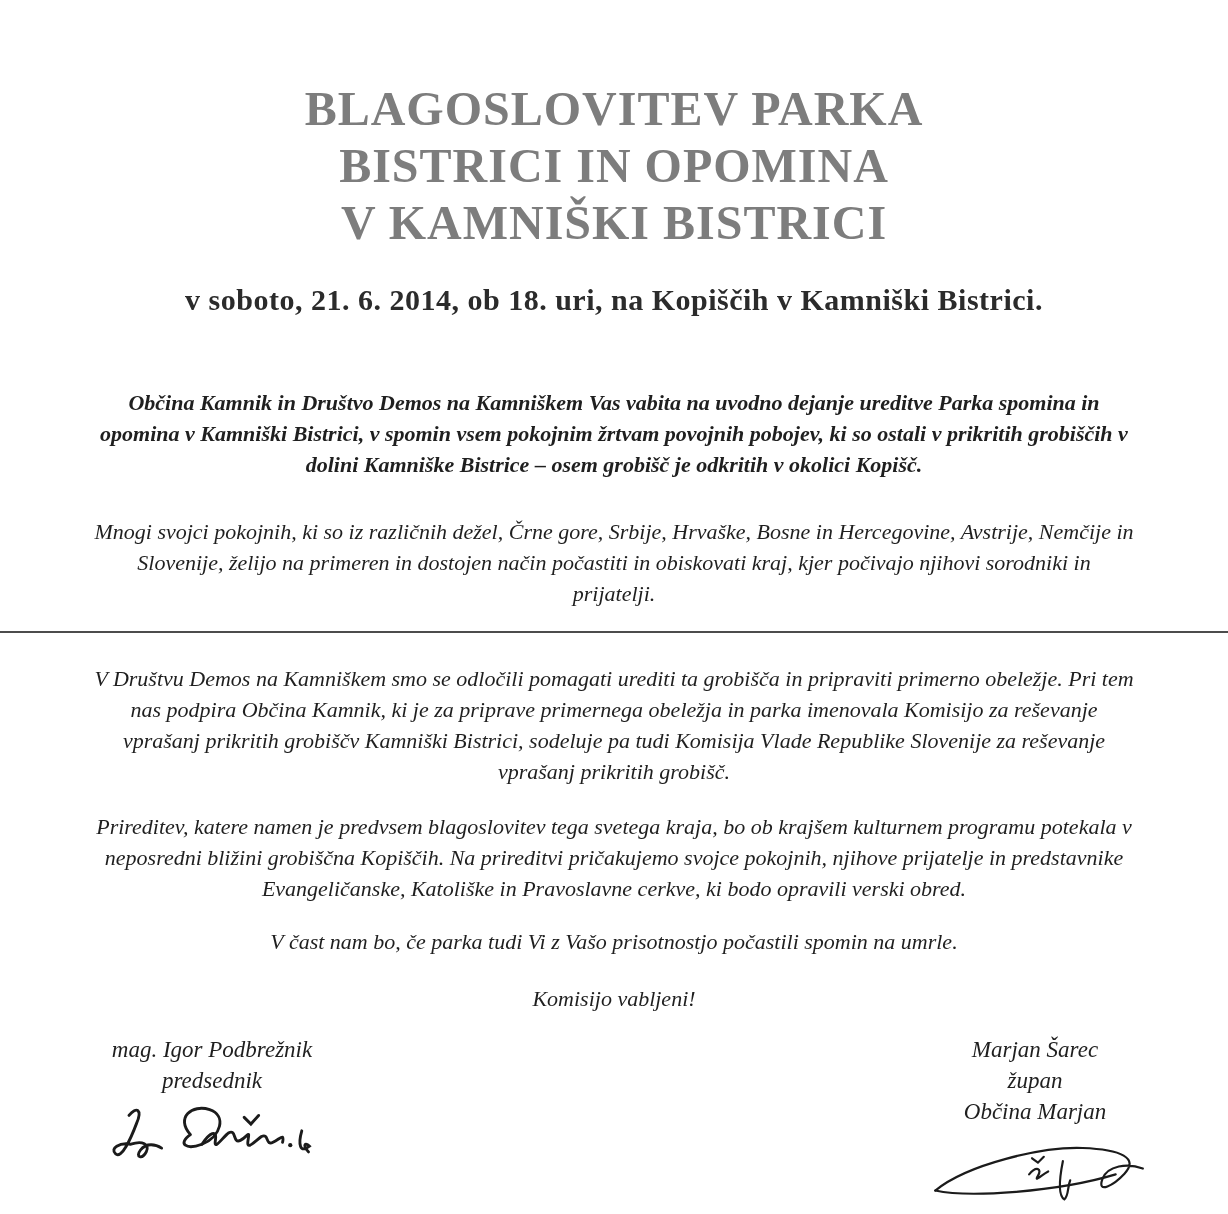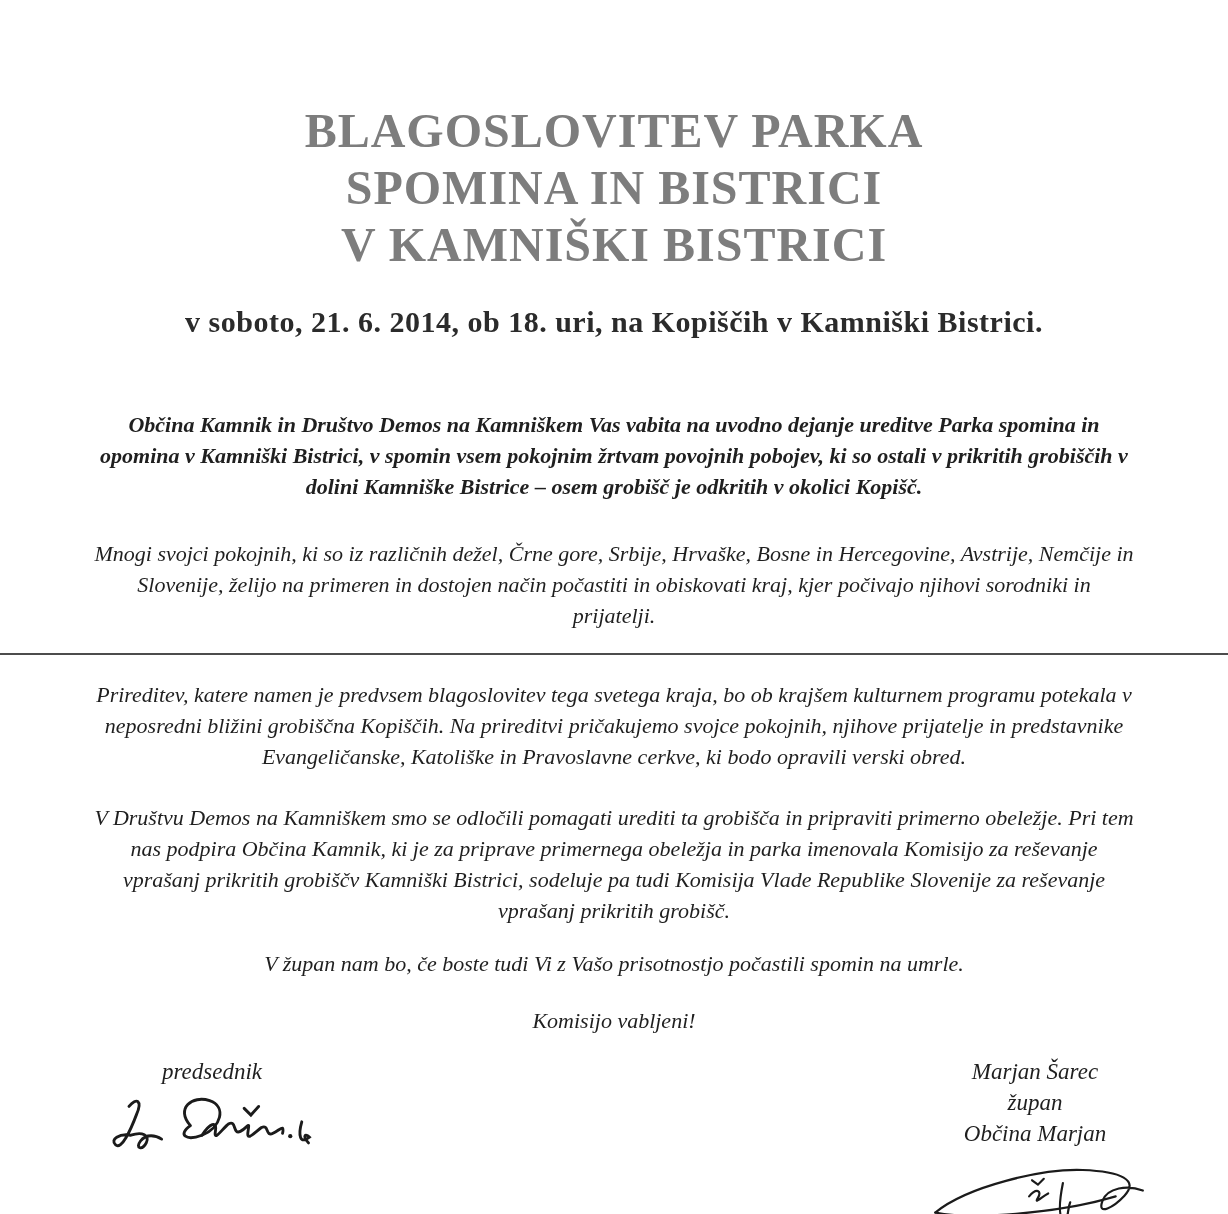--- a/index.html
+++ b/index.html
@@ -7,23 +7,22 @@
   .page {
     position: relative;
     width: 1228px;
     height: 1214px;
     margin: 0 auto;
     background: #ffffff;
     overflow: hidden;
     font-family: "Liberation Serif", serif;
   }
   .title-block {
-    padding-top: 62px;
+    padding-top: 80px;
     text-align: center;
-    margin-top: 40px;
   }
   .title-line {
     font-size: 48px;
     line-height: 57px;
     font-weight: bold;
     color: #7d7d7d;
     letter-spacing: 1px;
     font-family: "Liberation Serif", serif;
   }
   .subtitle {
@@ -74,43 +73,44 @@
   .sig-block.right { width: 230px; }
   .sig-svg { display: block; margin: 6px auto 0 auto; }
 </style>
 </head>
 <body>
 
 <div class="page">
 
   <div class="title-block">
     <div class="title-line">BLAGOSLOVITEV PARKA</div>
-    <div class="title-line">SPOMINA IN BISTRICI</div>
+    <div class="title-line">BISTRICI IN OPOMINA</div>
     <div class="title-line">V KAMNIŠKI BISTRICI</div>
   </div>
 
   <div class="subtitle">v soboto, 21. 6. 2014, ob 18. uri, na Kopiščih v Kamniški Bistrici.</div>
 
   <p class="para para-1">Občina Kamnik in Društvo Demos na Kamniškem Vas vabita na uvodno dejanje ureditve Parka spomina in opomina v Kamniški Bistrici, v spomin vsem pokojnim žrtvam povojnih pobojev, ki so ostali v prikritih grobiščih v dolini Kamniške Bistrice – osem grobišč je odkritih v okolici Kopišč.</p>
 
   <p class="para para-2">Mnogi svojci pokojnih, ki so iz različnih dežel, Črne gore, Srbije, Hrvaške, Bosne in Hercegovine, Avstrije, Nemčije in Slovenije, želijo na primeren in dostojen način počastiti in obiskovati kraj, kjer počivajo njihovi sorodniki in prijatelji.</p>
 
   <hr class="divider">
 
+  <p class="para para-3">V Društvu Demos na Kamniškem smo se odločili pomagati urediti ta grobišča in pripraviti primerno obeležje. Pri tem nas podpira Občina Kamnik, ki je za priprave primernega obeležja in parka imenovala Komisijo za reševanje vprašanj prikritih grobiščv Kamniški Bistrici, sodeluje pa tudi Komisija Vlade Republike Slovenije za reševanje vprašanj prikritih grobišč.</p>
+
   <p class="para para-4">Prireditev, katere namen je predvsem blagoslovitev tega svetega kraja, bo ob krajšem kulturnem programu potekala v neposredni bližini grobiščna Kopiščih. Na prireditvi pričakujemo svojce pokojnih, njihove prijatelje in predstavnike Evangeličanske, Katoliške in Pravoslavne cerkve, ki bodo opravili verski obred.</p>
 
-  <p class="para para-3">V Društvu Demos na Kamniškem smo se odločili pomagati urediti ta grobišča in pripraviti primerno obeležje. Pri tem nas podpira Občina Kamnik, ki je za priprave primernega obeležja in parka imenovala Komisijo za reševanje vprašanj prikritih grobiščv Kamniški Bistrici, sodeluje pa tudi Komisija Vlade Republike Slovenije za reševanje vprašanj prikritih grobišč.</p>
-
-  <p class="para closing-line">V župan nam bo, če boste tudi Vi z Vašo prisotnostjo počastili spomin na umrle.</p>
+  <p class="para closing-line">V čast nam bo, če parka tudi Vi z Vašo prisotnostjo počastili spomin na umrle.</p>
 
   <p class="para invitation-line">Komisijo vabljeni!</p>
 
   <div class="signature-row">
 
     <div class="sig-block left">
+      <div>mag. Igor Podbrežnik</div>
       <div>predsednik</div>
       <svg class="sig-svg" width="225" height="72" viewBox="0 0 230 75" fill="none">
         <g stroke="#1b1b1b" stroke-width="3" stroke-linecap="round" fill="none">
           <path d="M28,14 C36,4 42,8 36,22 C30,38 20,60 14,54 C8,48 18,42 30,44 C42,40 50,44 46,52 C42,60 34,58 40,50 C46,42 56,44 62,48"></path>
           <path d="M92,34 C76,16 94,2 112,8 C130,14 124,36 104,44 C88,50 78,44 92,34"></path>
           <path d="M104,44 C112,32 120,28 118,40 C116,52 126,36 132,32 C140,28 136,44 144,40 C152,36 154,28 152,40 C150,52 160,40 166,36 C174,32 170,46 178,42 C186,38 190,32 188,42"></path>
           <path d="M148,16 L155,23 L163,14"></path>
           <path d="M208,30 C204,44 206,54 216,46 C212,42 208,44 215,52"></path>
         </g>
         <circle cx="196" cy="45" r="2.2" fill="#1b1b1b"></circle>

